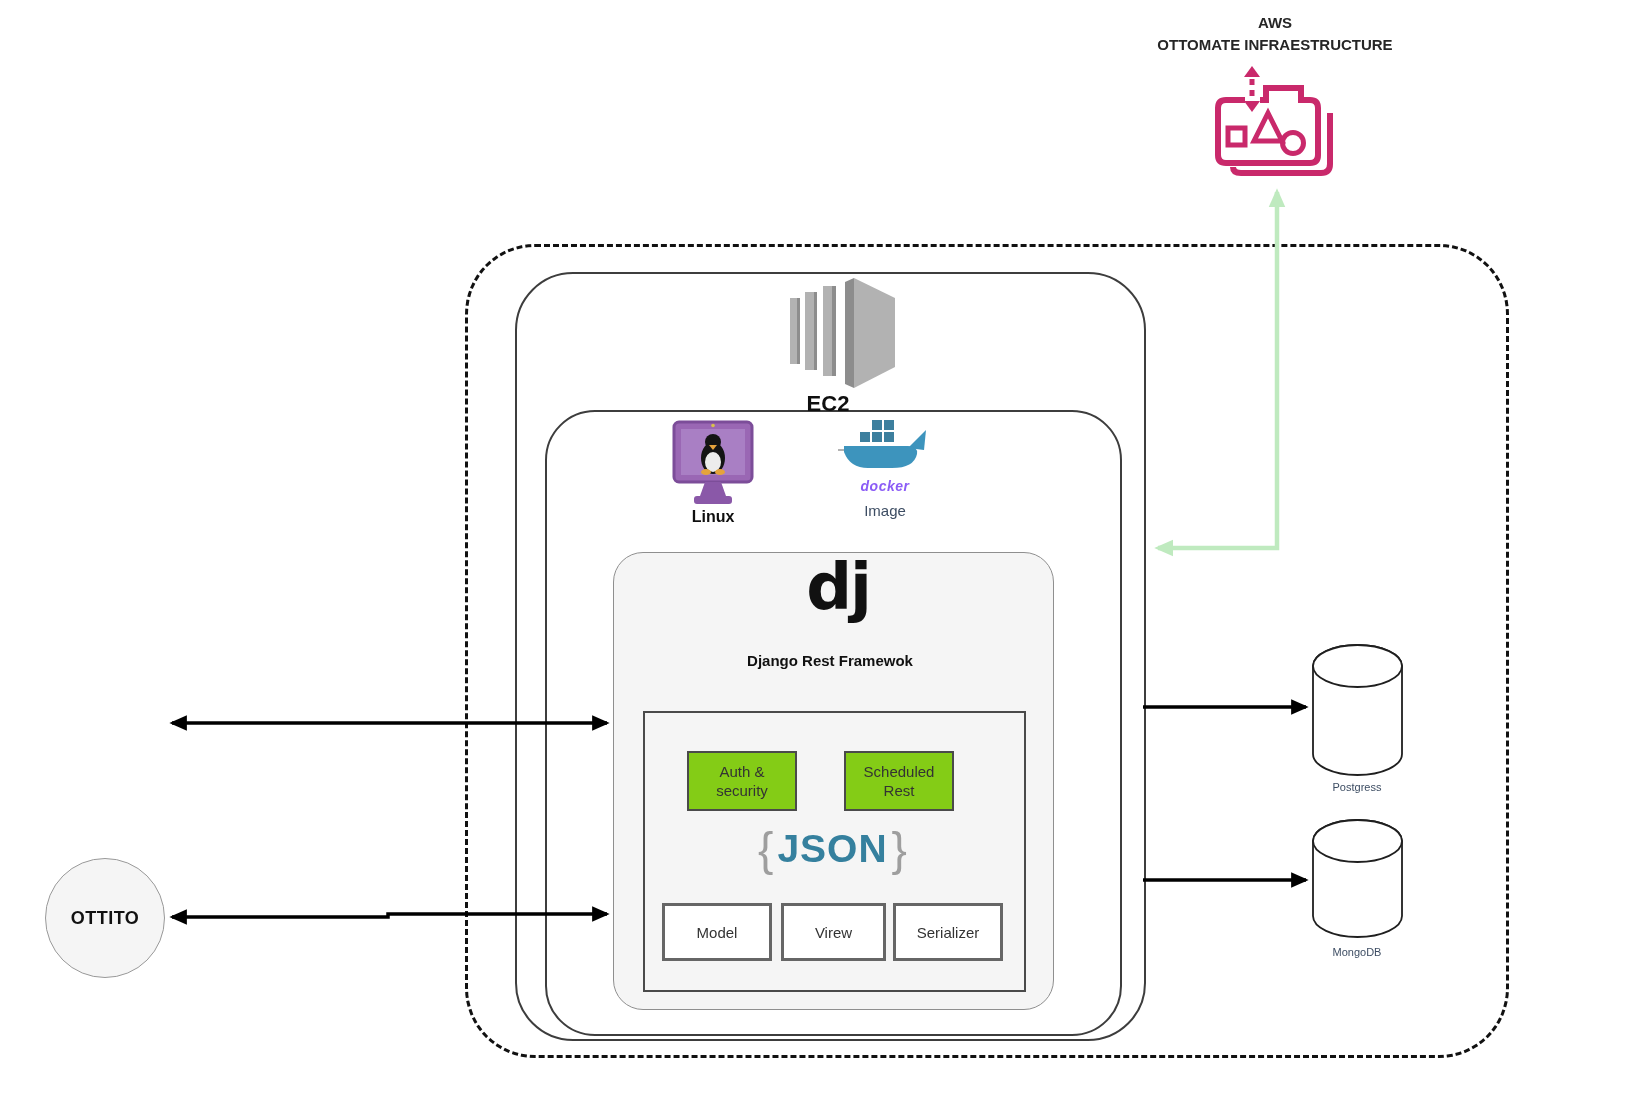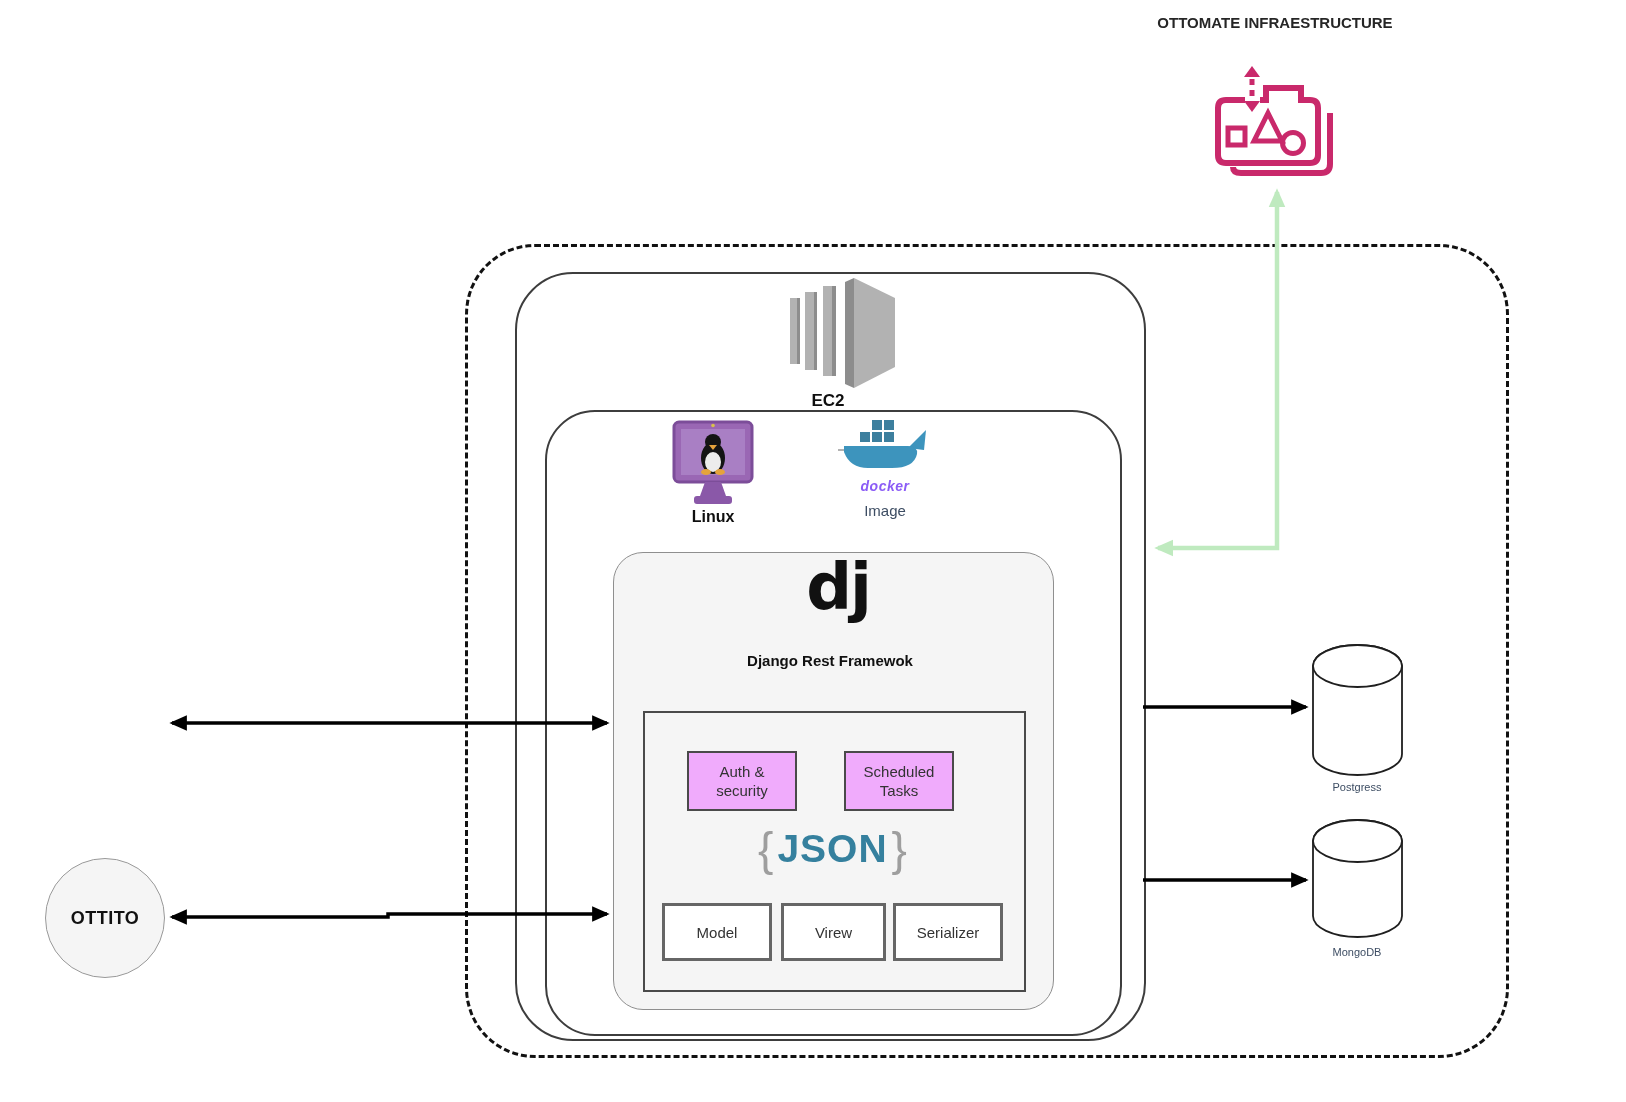--- a/index.html
+++ b/index.html
@@ -14,32 +14,32 @@
   .aws-title{left:1075px;top:12px;width:400px;font-size:15px;font-weight:600;color:#262626;line-height:22px;}
 
   
   .dashed-rect{left:465px;top:244px;width:1038px;height:808px;border:3px dashed #111111;border-radius:70px;}
   .ec2-box{left:515px;top:272px;width:627px;height:765px;border:2px solid #3d3d3d;border-radius:58px;}
   .os-box{left:545px;top:410px;width:573px;height:622px;border:2px solid #3d3d3d;border-radius:50px;}
   .django-box{left:613px;top:552px;width:439px;height:456px;border:1.5px solid #8f8f8f;border-radius:30px;background:#f5f5f5;}
   .content-box{left:643px;top:711px;width:379px;height:277px;border:2px solid #4a4a4a;}
 
   
-  .ec2-label{left:778px;top:391px;width:100px;font-weight:bold;font-size:17px;color:#0f0f0f;}
+  .ec2-label{left:778px;top:391px;width:100px;font-weight:bold;font-size:22px;color:#0f0f0f;}
   .linux-label{left:663px;top:508px;width:100px;font-weight:bold;font-size:16px;color:#0f0f0f;}
   .docker-wordmark{left:835px;top:478px;width:100px;font-weight:600;font-size:14px;letter-spacing:.5px;color:#8b5cf6;font-style:italic;}
   .docker-label{left:835px;top:502px;width:100px;font-size:15px;color:#3d4d63;}
   .dj-logo{left:738px;top:550px;width:200px;font-family:"DejaVu Sans",sans-serif;font-weight:800;font-size:64px;letter-spacing:-2px;color:#111;}
   .django-label{left:680px;top:652px;width:300px;font-weight:bold;font-size:15px;color:#111;}
   .db-label{width:160px;font-size:11px;color:#3d4d63;}
   .pg-label{left:1277px;top:781px;}
   .mongo-label{left:1277px;top:946px;}
 
   
-  .fw-btn{border:2px solid #4a4a4a;background:#f0abfc;display:flex;flex-direction:column;align-items:center;justify-content:center;font-size:15px;color:#333;line-height:19px;box-sizing:border-box;}
+  .fw-btn{border:2px solid #4a4a4a;background:#84cc16;display:flex;flex-direction:column;align-items:center;justify-content:center;font-size:15px;color:#333;line-height:19px;box-sizing:border-box;}
   .auth-btn{left:687px;top:751px;width:110px;height:60px;}
   .sched-btn{left:844px;top:751px;width:110px;height:60px;}
   .mvs-btn{border:3px solid #666;background:#ffffff;display:flex;align-items:center;justify-content:center;font-size:15px;color:#333;box-sizing:border-box;}
   .model-btn{left:662px;top:903px;width:110px;height:58px;}
   .virew-btn{left:781px;top:903px;width:105px;height:58px;}
   .ser-btn{left:893px;top:903px;width:110px;height:58px;}
 
   
   .json-row{left:643px;top:826px;width:379px;display:flex;align-items:center;justify-content:center;gap:4px;}
   .json-brace{font-size:46px;font-weight:400;color:#9e9e9e;line-height:46px;}
@@ -55,20 +55,21 @@
   .icon-svg{pointer-events:none;}
   #arrow-layer{left:0;top:0;z-index:30;pointer-events:none;}
   .z1{z-index:1}.z2{z-index:2}.z3{z-index:3}.z4{z-index:4}.z5{z-index:5}.z6{z-index:6}
 </style>
 </head>
 <body>
 
 <div id="canvas">
 
   <div class="abs aws-title ctr">
+    <div>AWS</div>
     <div>OTTOMATE INFRAESTRUCTURE</div>
   </div>
 
   <svg class="abs icon-svg z6" style="left:1205px;top:64px" width="140" height="122" viewBox="0 0 140 122">
     <g fill="none" stroke="#c9296b">
 
       <path d="M 28 103 Q 28 109 36 109 L 116 109 Q 125 109 125 100 L 125 49" stroke-width="6"></path>
 
       <path d="M 55 36 L 61 36 L 61 24 L 96 24 L 96 36 L 105 36 Q 113 36 113 44 L 113 91 Q 113 99 105 99 L 21 99 Q 13 99 13 91 L 13 44 Q 13 36 21 36 L 40 36" stroke-width="6"></path>
 
@@ -134,21 +135,21 @@
 
   <div class="abs dj-logo ctr z5">dj</div>
   <div class="abs django-label ctr z5">Django Rest Framewok</div>
 
   <div class="abs fw-btn auth-btn z6">
     <span>Auth &amp;</span>
     <span>security</span>
   </div>
   <div class="abs fw-btn sched-btn z6">
     <span>Scheduled</span>
-    <span>Tasks</span>
+    <span>Rest</span>
   </div>
 
   <div class="abs json-row z6">
     <span class="json-brace">{</span>
     <span class="json-word">JSON</span>
     <span class="json-brace">}</span>
   </div>
 
   <div class="abs mvs-btn model-btn z6">
     <span>Model</span>

